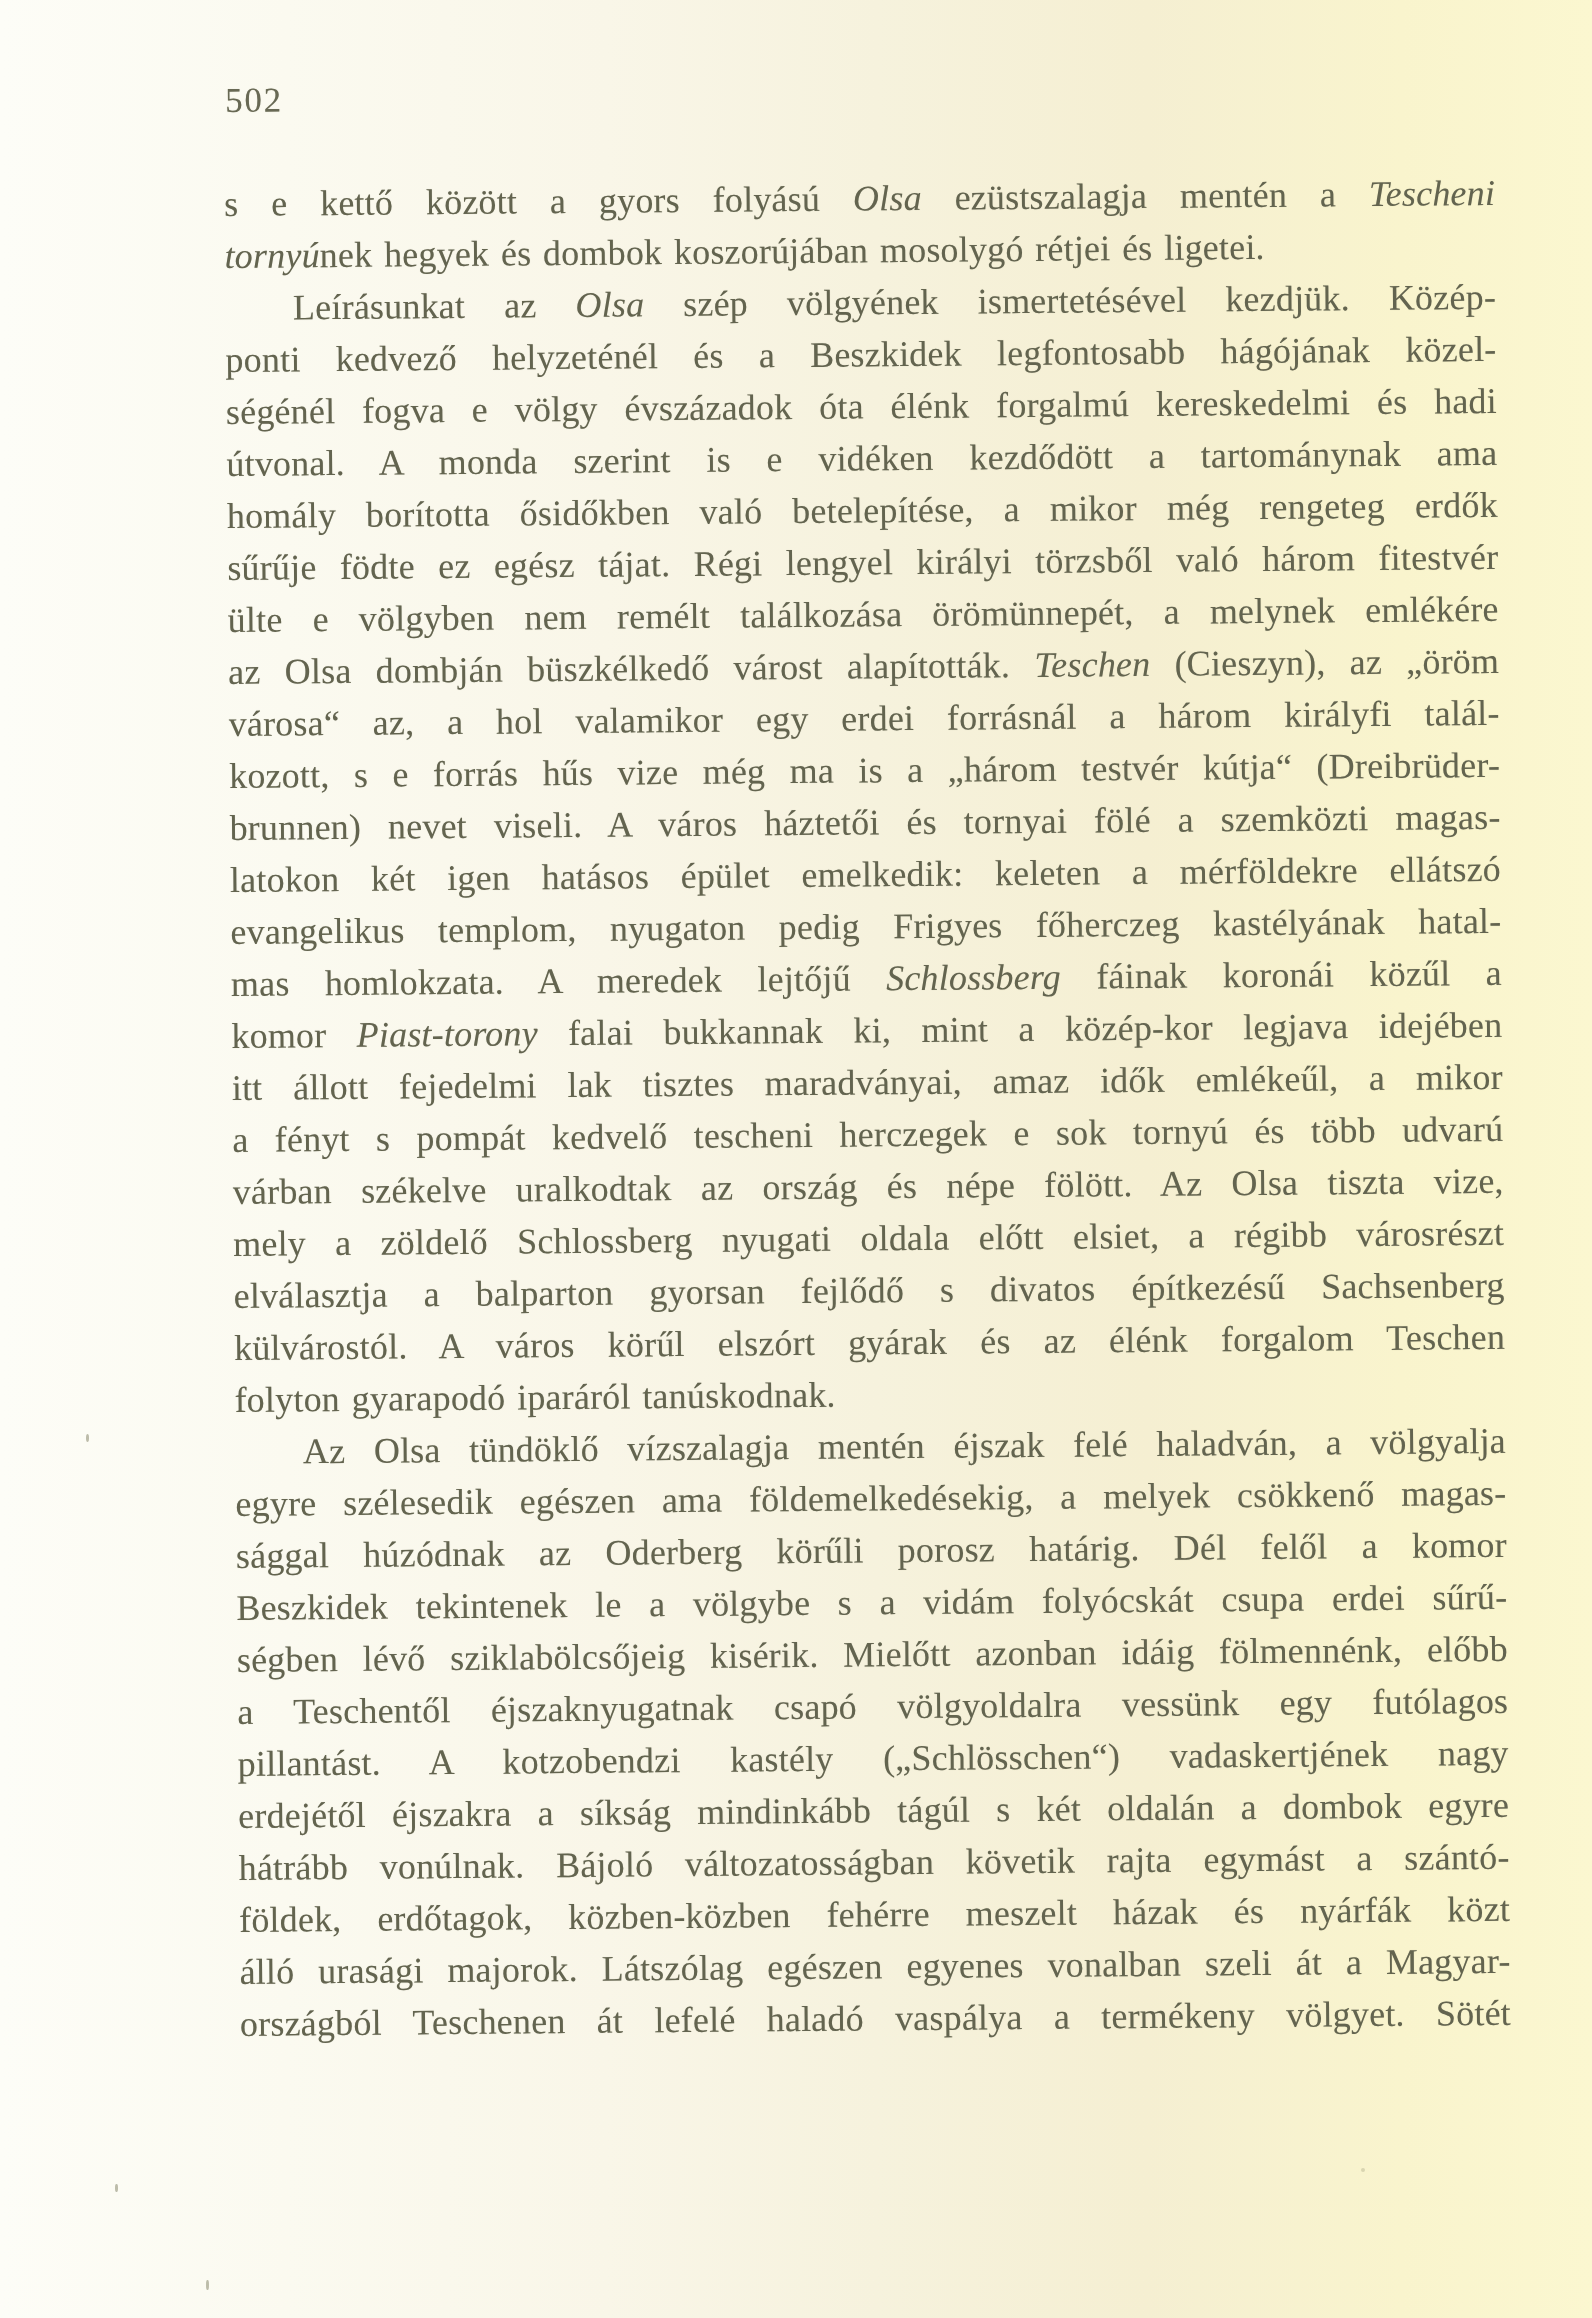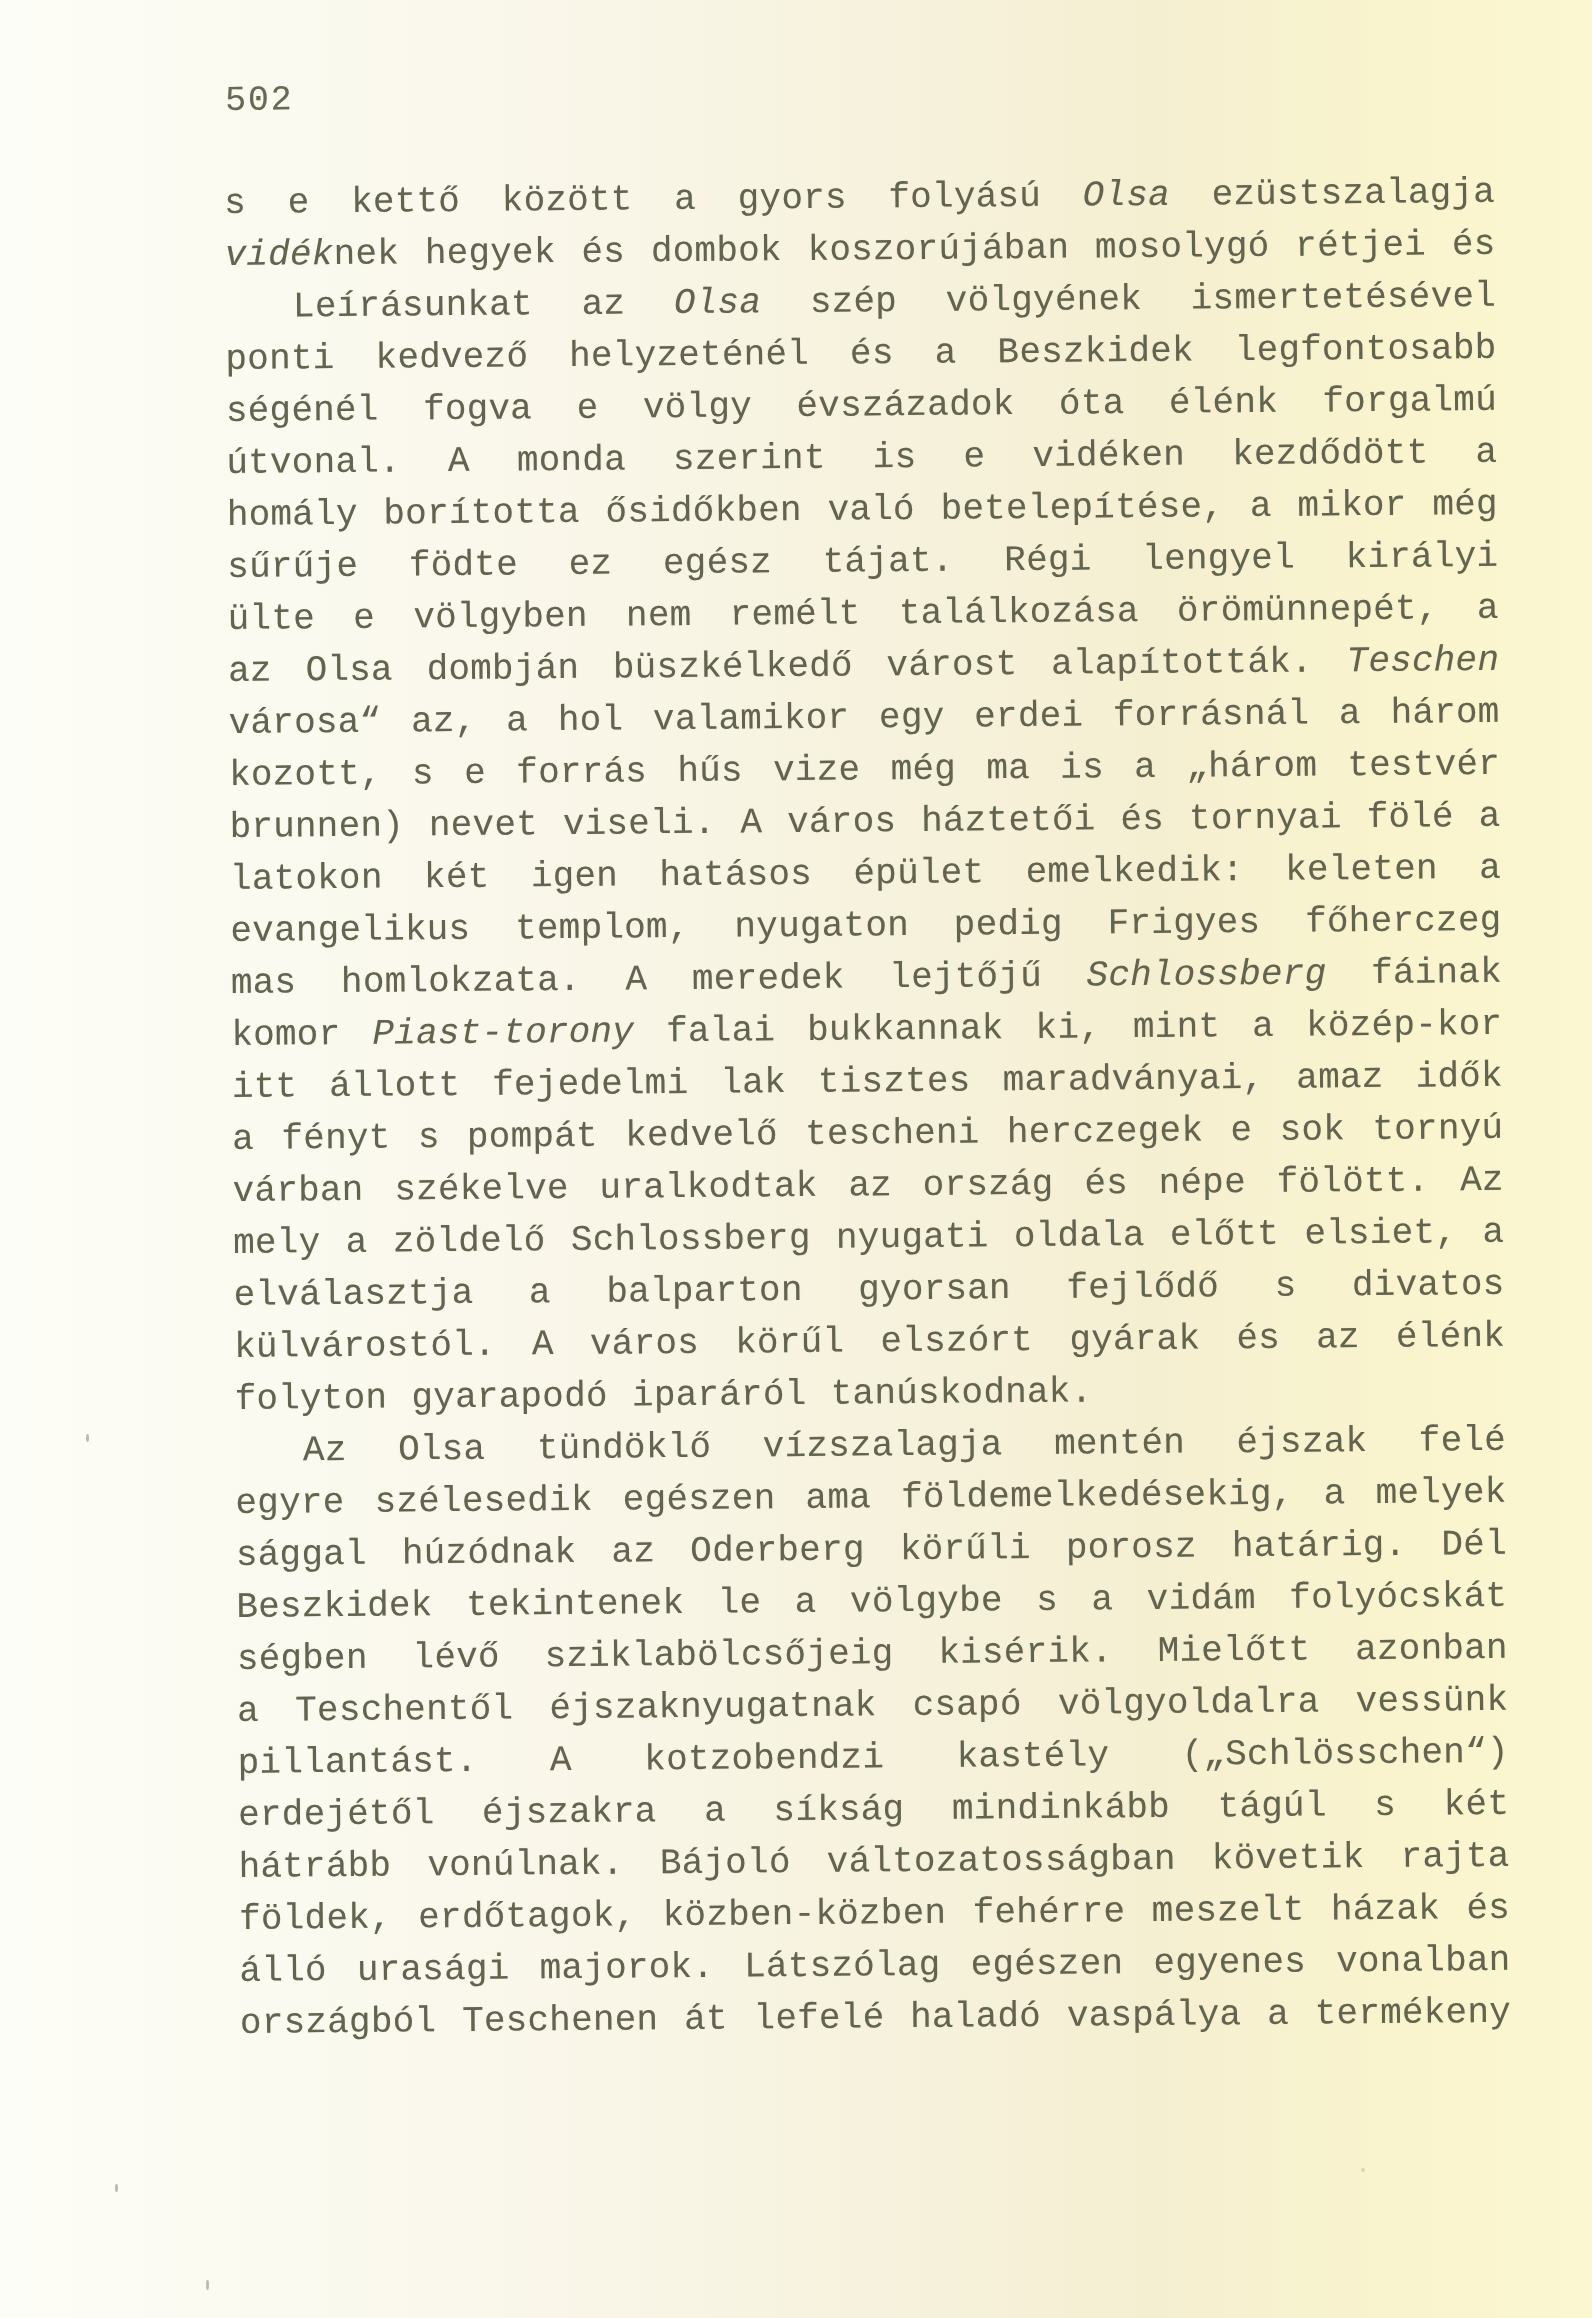--- a/index.html
+++ b/index.html
@@ -14,21 +14,21 @@
     height: 2319px;
     overflow: hidden;
     background: linear-gradient(90deg,
       #fdfdf7 0%,
       #fbfaf0 18%,
       #f9f6e8 38%,
       #f6f2dd 55%,
       #f5efd2 72%,
       #f9f4cd 88%,
       #fbf7d0 100%);
-    font-family: Liberation Mono, monospace;
+    font-family: Liberation Serif, serif;
     color: #62634e;
   }
   .content {
     position: absolute;
     left: 0; top: 0; right: 0; bottom: 0;
     transform: rotate(-0.5deg);
     transform-origin: 224px 191px;
   }
   .page-number {
     position: absolute;
@@ -69,21 +69,21 @@
   }
 </style>
 </head>
 <body>
 
 <div class="page">
   <div class="content">
     <div class="page-number">502</div>
     <div class="text-block">
         <div class="line"><span>s e kettő között a gyors folyású </span><span class="it">Olsa</span><span> ezüstszalagja mentén a </span><span class="it">Tescheni</span></div>
-        <div class="line para-end"><span class="it">vidék</span><span>nek hegyek és dombok koszorújában mosolygó rétjei és ligetei.</span></div>
+        <div class="line para-end"><span class="it">tornyú</span><span>nek hegyek és dombok koszorújában mosolygó rétjei és ligetei.</span></div>
         <div class="line indent"><span>Leírásunkat az </span><span class="it">Olsa</span><span> szép völgyének ismertetésével kezdjük. Közép-</span></div>
         <div class="line"><span>ponti kedvező helyzeténél és a Beszkidek legfontosabb hágójának közel-</span></div>
         <div class="line"><span>ségénél fogva e völgy évszázadok óta élénk forgalmú kereskedelmi és hadi</span></div>
         <div class="line"><span>útvonal. A monda szerint is e vidéken kezdődött a tartománynak ama</span></div>
         <div class="line"><span>homály borította ősidőkben való betelepítése, a mikor még rengeteg erdők</span></div>
         <div class="line"><span>sűrűje födte ez egész tájat. Régi lengyel királyi törzsből való három fitestvér</span></div>
         <div class="line"><span>ülte e völgyben nem remélt találkozása örömünnepét, a melynek emlékére</span></div>
         <div class="line"><span>az Olsa dombján büszkélkedő várost alapították. </span><span class="it">Teschen</span><span> (Cieszyn), az „öröm</span></div>
         <div class="line"><span>városa“ az, a hol valamikor egy erdei forrásnál a három királyfi talál-</span></div>
         <div class="line"><span>kozott, s e forrás hűs vize még ma is a „három testvér kútja“ (Dreibrüder-</span></div>

